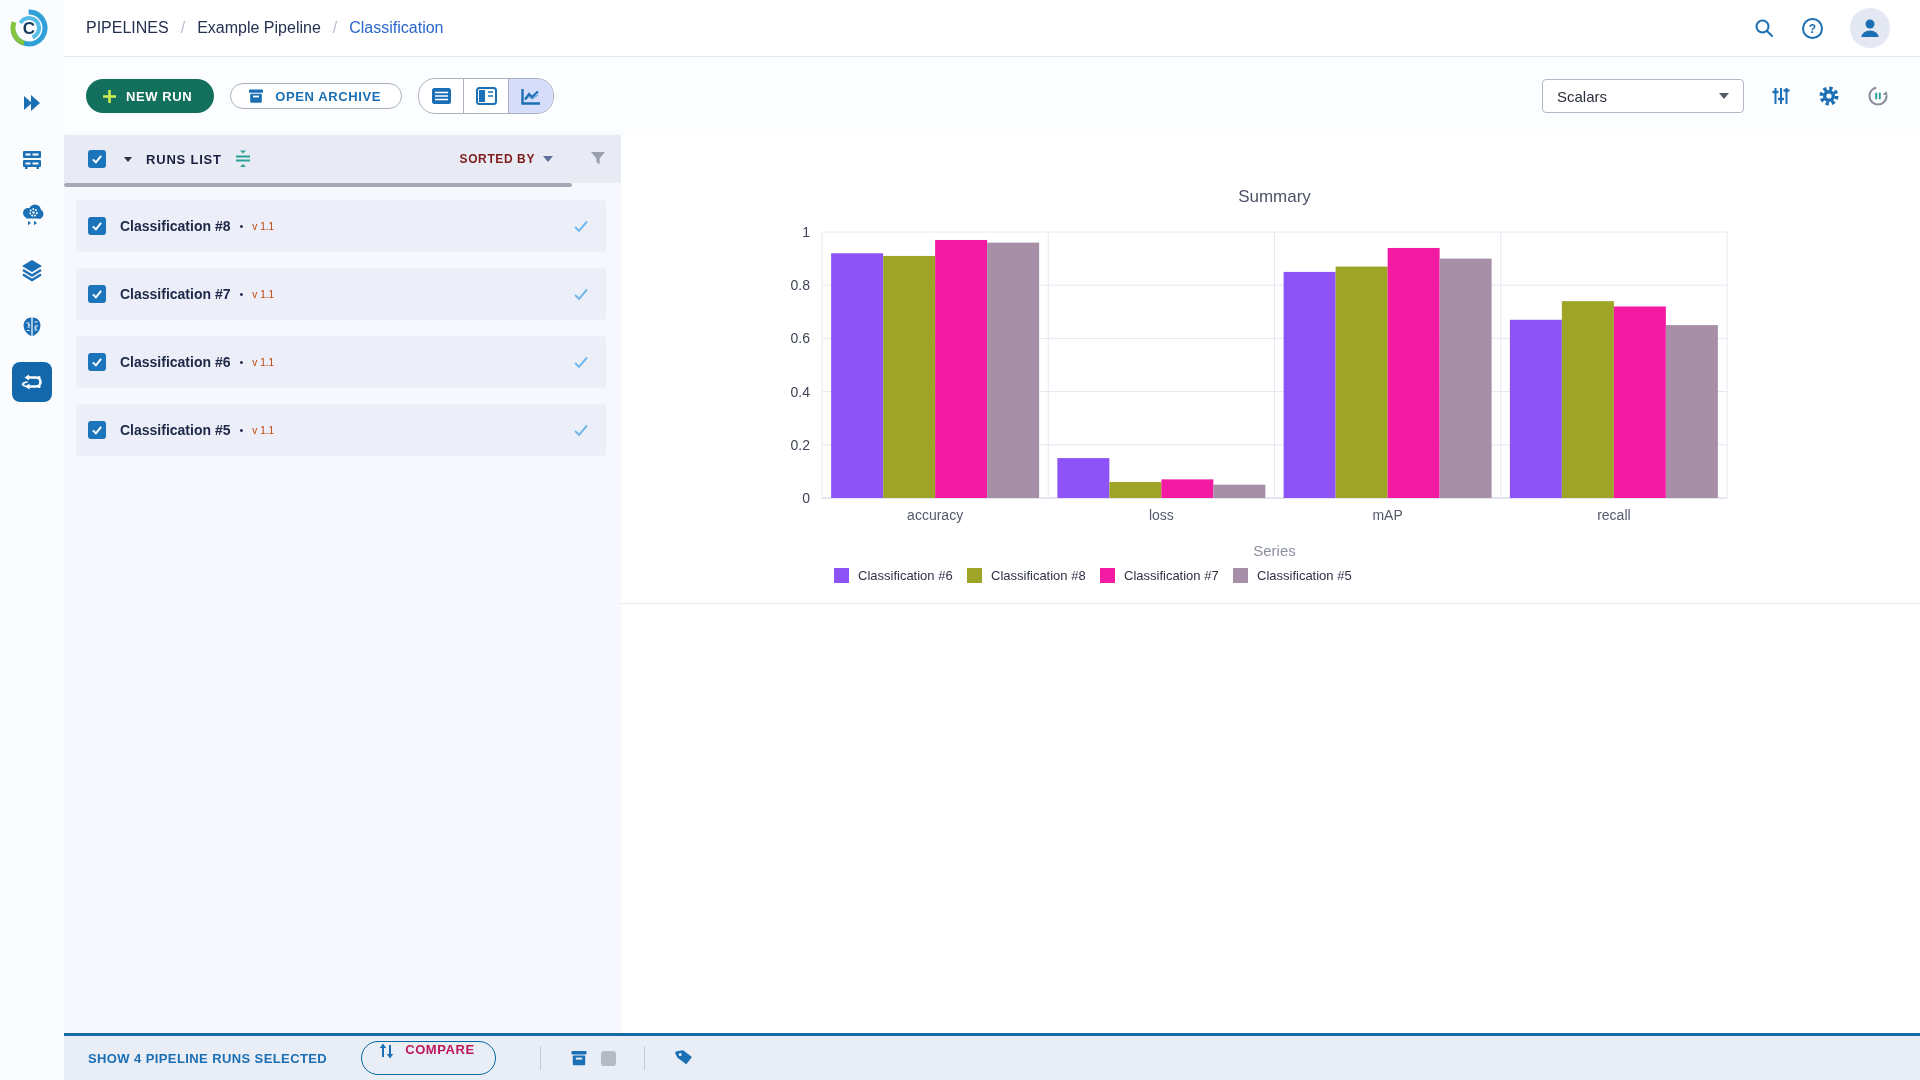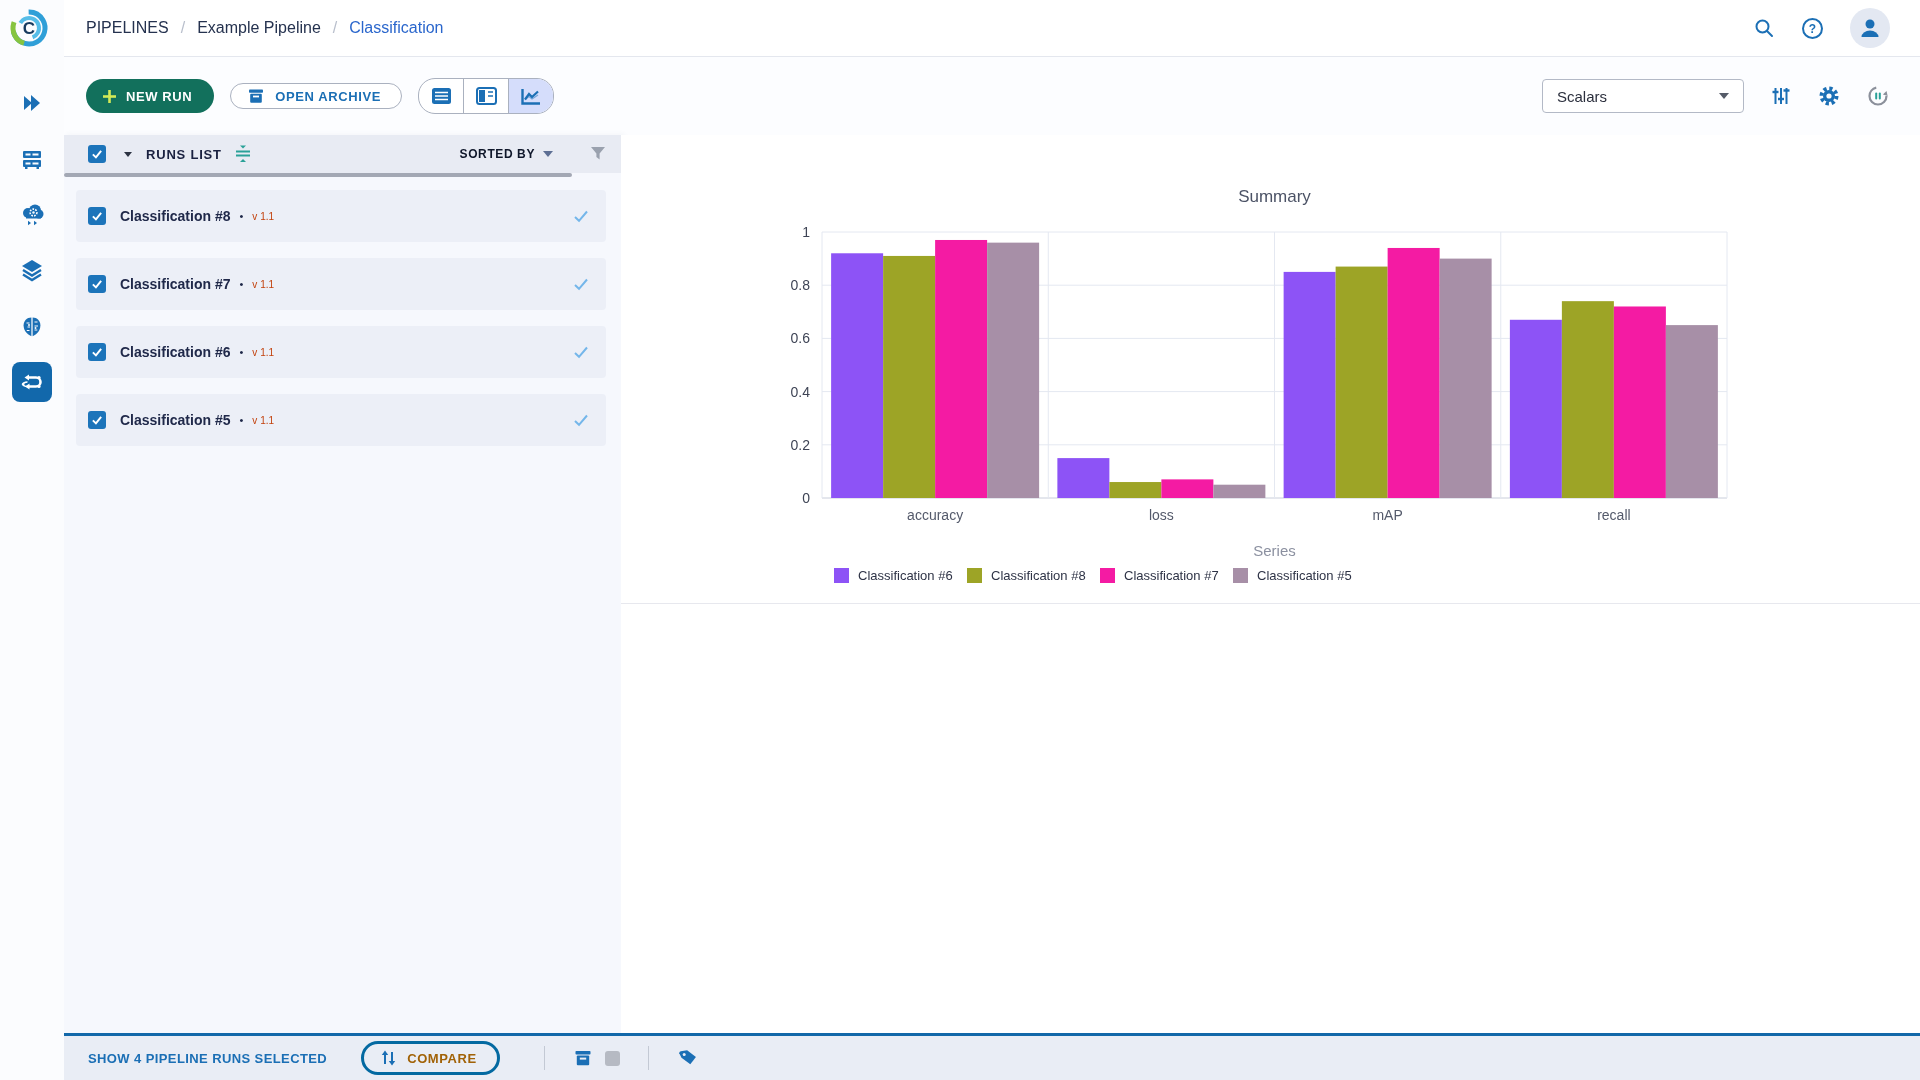--- a/index.html
+++ b/index.html
@@ -36,24 +36,24 @@
   .view-seg:last-child{border-right:none;}
   .view-seg.active{background:#d5ddfb;}
   .toolbar-right{display:flex;align-items:center;gap:26px;}
   .dropdown{display:flex;align-items:center;justify-content:space-between;width:202px;height:34px;border:1px solid #b3b9c6;
     border-radius:4px;background:#fff;padding:0 14px;box-sizing:border-box;font-size:15px;color:#2b2f3d;cursor:pointer;}
   .caret{width:0;height:0;border-left:5px solid transparent;border-right:5px solid transparent;border-top:6px solid #555b68;}
 
   
   .runs-panel{position:absolute;left:64px;top:135px;width:557px;height:898px;background:#f6f8fd;
     box-shadow:3px 0 6px rgba(70,80,110,.07);box-sizing:border-box;}
-  .runs-header{height:38px;background:#e8ebf3;display:flex;align-items:center;padding:0 14px 0 24px;box-sizing:border-box;gap:10px;}
+  .runs-header{height:48px;background:#e8ebf3;display:flex;align-items:center;padding:0 14px 0 24px;box-sizing:border-box;gap:10px;}
   .runs-title{font-size:13px;font-weight:bold;color:#1a2140;letter-spacing:.8px;margin-left:4px;}
   .runs-header .spacer{flex:1;}
-  .sorted-by{display:flex;align-items:center;gap:8px;font-size:12px;font-weight:bold;color:#0f172a;letter-spacing:.6px;cursor:pointer;margin-right:26px;}
+  .sorted-by{display:flex;align-items:center;gap:8px;font-size:12px;font-weight:bold;color:#7f1d1d;letter-spacing:.6px;cursor:pointer;margin-right:26px;}
   .sorted-by .caret{border-top-color:#5d6f94;}
   .hscroll{position:relative;height:5px;}
   .hscroll .thumb{position:absolute;left:0;top:0;height:4px;width:508px;background:#a3a8b4;border-radius:2px;}
   .runs-list{padding:12px 15px 0 12px;}
   .run-row{display:flex;align-items:center;height:52px;background:#eceff7;border-radius:4px;margin-bottom:16px;
     padding:0 16px 0 12px;box-sizing:border-box;cursor:pointer;}
   .run-name{font-size:14px;font-weight:bold;color:#20294a;margin-left:14px;}
   .run-dot{font-size:11px;color:#20294a;margin:0 9px;}
   .run-version{font-size:10px;color:#c2410c;}
   .run-row .spacer{flex:1;}
@@ -63,21 +63,21 @@
   
   .content{position:absolute;left:621px;top:135px;right:0;height:898px;background:#fff;}
   .chart-card{position:relative;height:468px;border-bottom:1px solid #e7e8ee;}
   #chart-svg{position:absolute;left:69px;top:5px;}
   svg text{font-family:"Liberation Sans",sans-serif;}
 
   
   .bottom-bar{position:absolute;left:64px;right:0;top:1033px;height:47px;background:#e9edf5;border-top:3px solid #1268a9;
     display:flex;align-items:center;padding:0 0 0 24px;box-sizing:border-box;}
   .sel-text{font-size:13px;font-weight:bold;color:#1b6fb5;letter-spacing:.4px;margin-right:34px;}
-  .btn-compare{display:flex;align-items:center;gap:10px;background:transparent;color:#a16207;border:3px solid #0369a1;border-radius:17px;
+  .btn-compare{display:flex;gap:10px;background:transparent;color:#be185d;border:1px solid #0369a1;border-radius:17px;
     height:34px;padding:0 20px 0 16px;font-size:13px;font-weight:bold;letter-spacing:.6px;cursor:pointer;font-family:inherit;margin-right:22px;}
   .vdiv{width:1px;height:24px;background:#c3c9d4;margin:0 22px;}
   .foot-icon{background:none;border:none;padding:0;cursor:pointer;display:flex;align-items:center;margin:0 6px;}
   .stop-square{width:15px;height:15px;border-radius:3px;background:#b6bac3;}
 </style>
 </head>
 <body>
 
 <div class="app">
 

